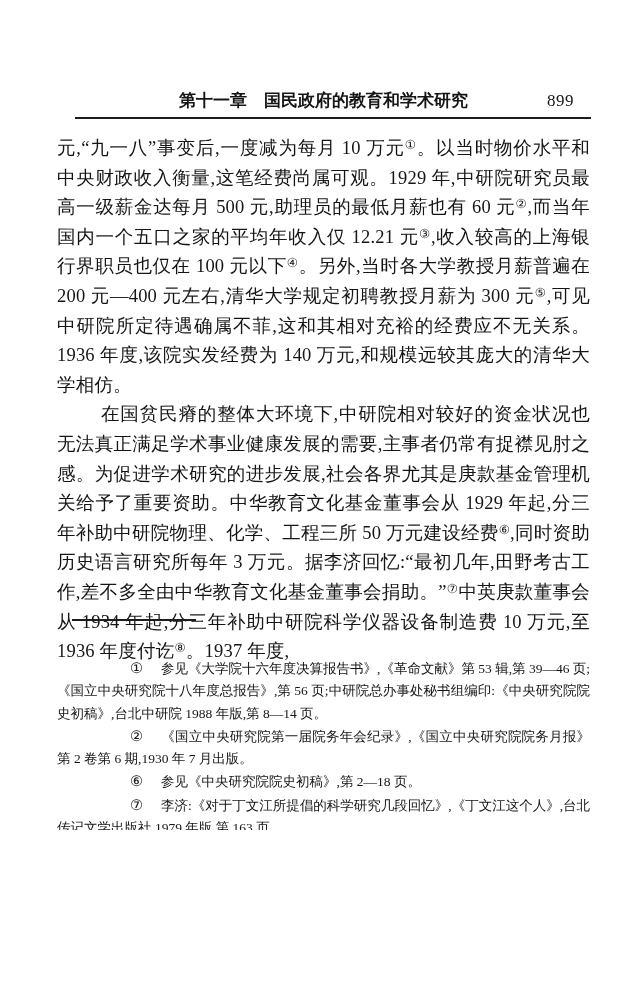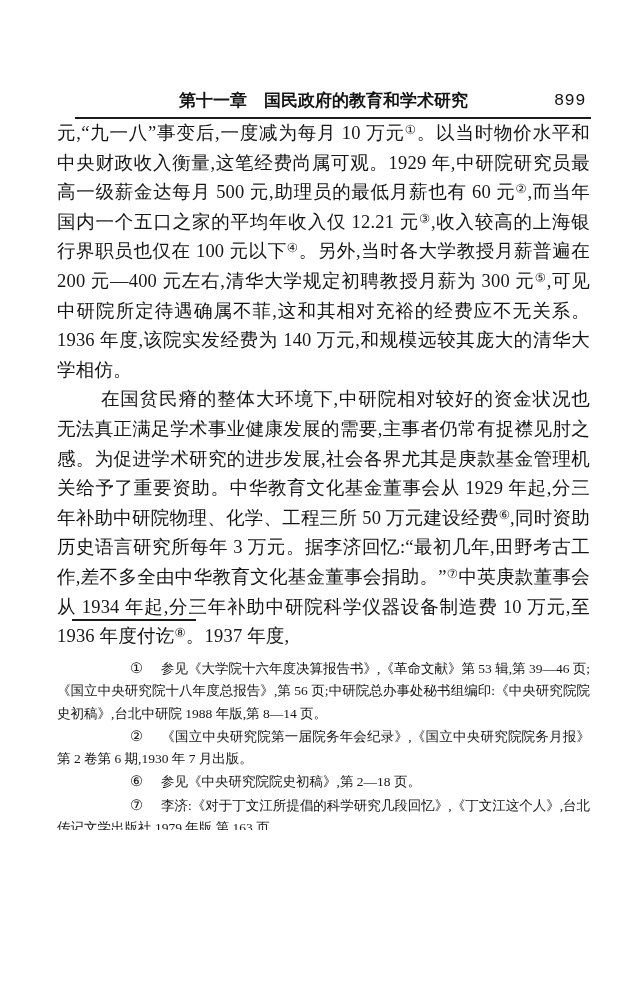--- a/index.html
+++ b/index.html
@@ -24,38 +24,37 @@
     width: 533px;
     height: 22px;
     text-align: center;
     font-size: 17px;
     font-weight: 700;
     line-height: 20px;
     white-space: nowrap;
   }
   .page-number {
     position: absolute;
-    right: 4px;
+    right: 16px;
     top: 0;
     font-weight: 400;
     letter-spacing: 0.5px;
-    font-family: Liberation Mono, monospace;
   }
   .header-rule {
     position: absolute;
     top: 117px;
     left: 75px;
     width: 516px;
     height: 2px;
     background: #1c1c1c;
   }
   
   .body-text {
     position: absolute;
-    top: 119px;
+    top: 134px;
     left: 57px;
     width: 533px;
     font-size: 18.5px;
     line-height: 29.6px;
     text-align: justify;
     letter-spacing: 0.2px;
   }
   .body-text p.para {
     margin: 0;
     padding: 0;

